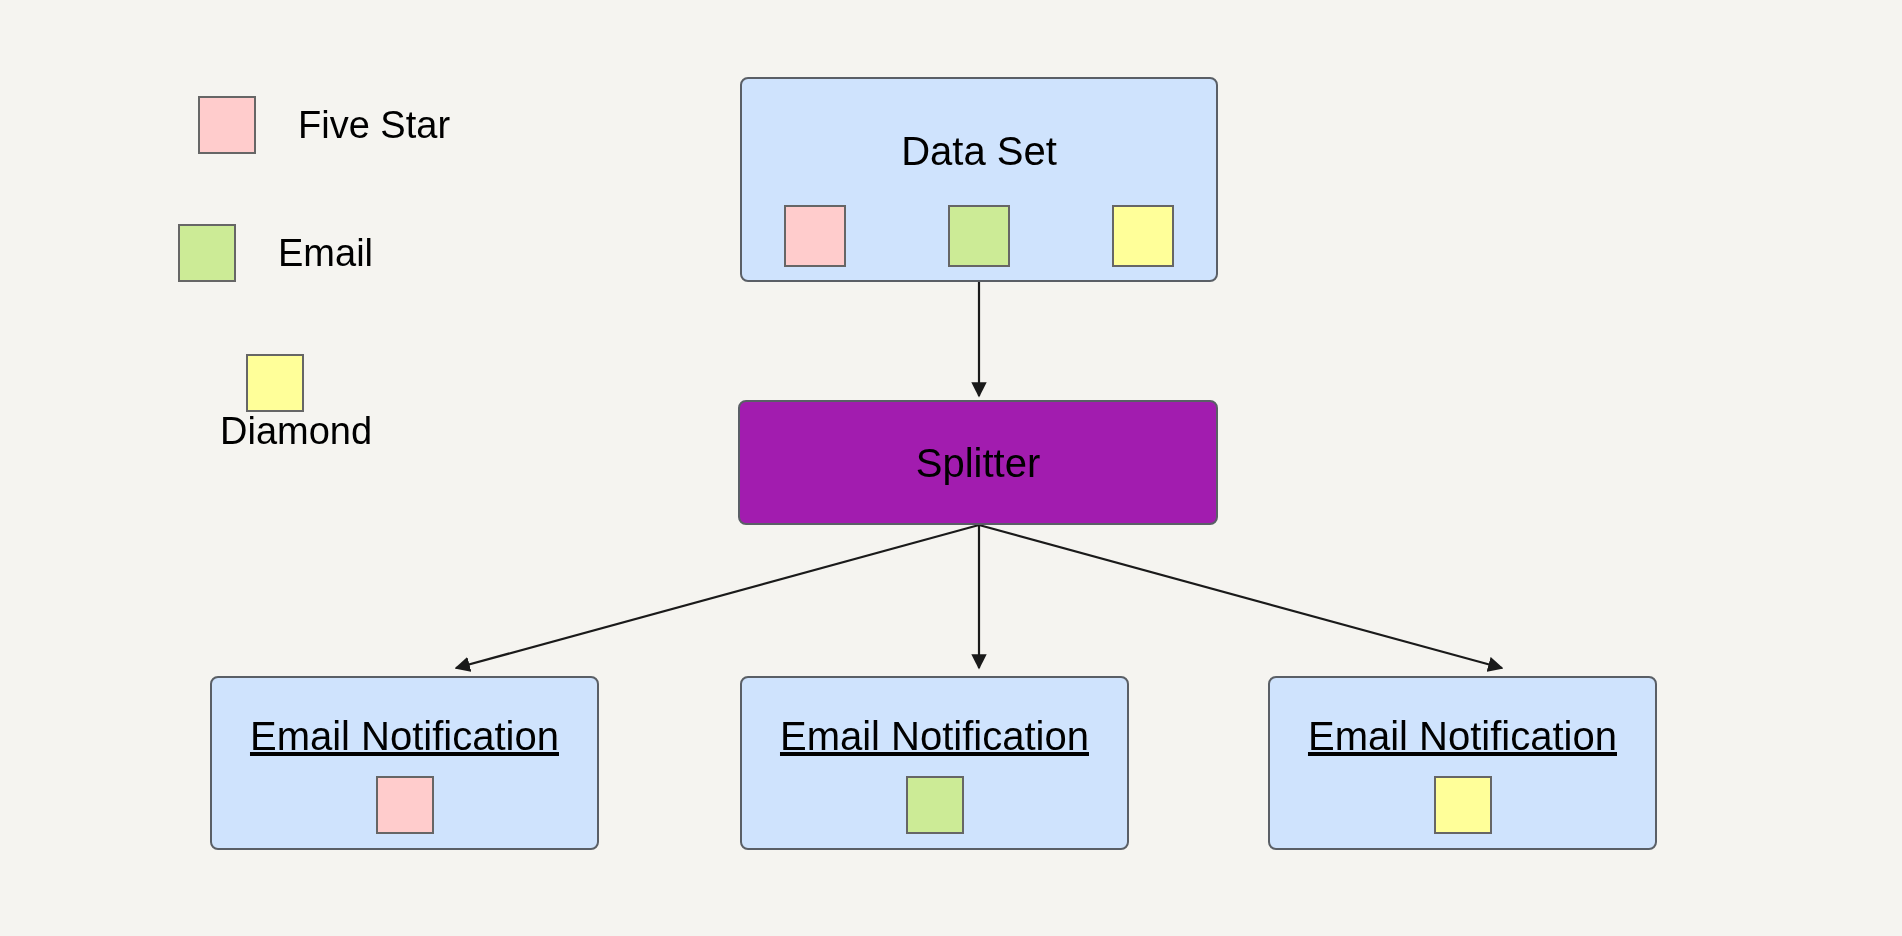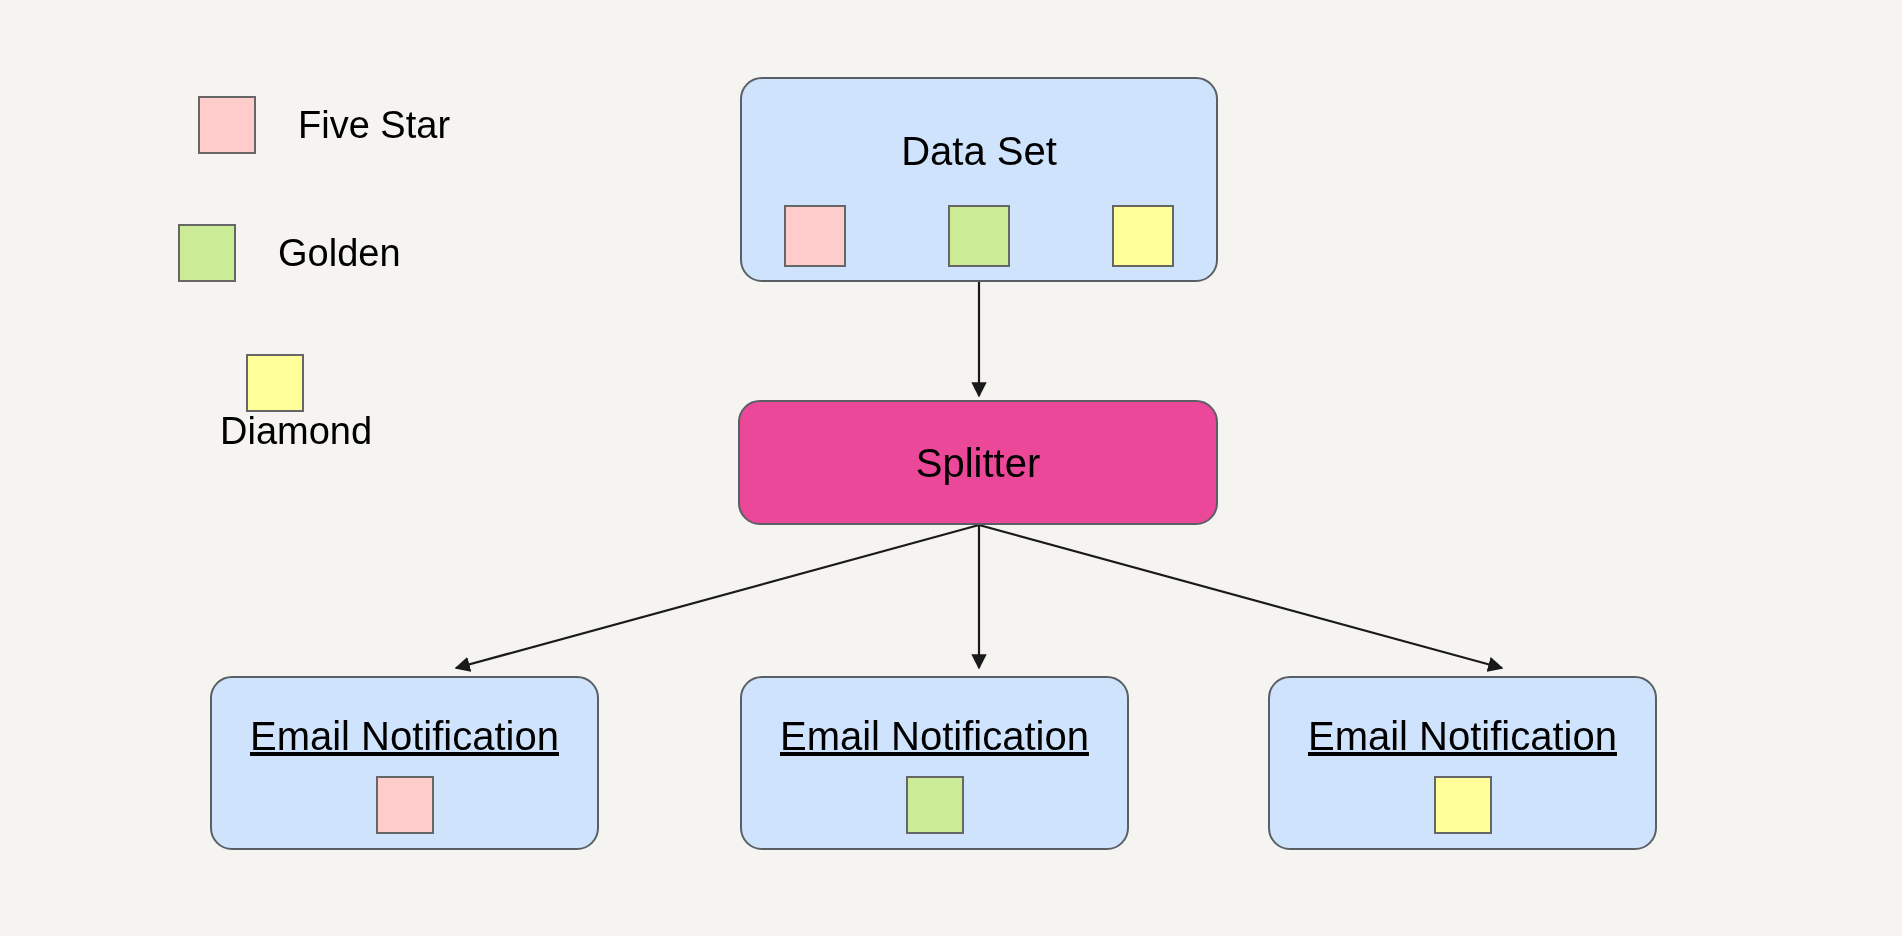--- a/index.html
+++ b/index.html
@@ -59,21 +59,21 @@
     color: #000000;
     line-height: 1;
   }
 
   
   .node {
     position: absolute;
     box-sizing: border-box;
     background: #cfe3fd;
     border: 2px solid #5a5f66;
-    border-radius: 22px;
+    border-radius: 8px;
     display: flex;
     flex-direction: column;
     align-items: center;
   }
   .node-title {
     font-size: 40px;
     color: #000000;
     line-height: 1;
     white-space: nowrap;
   }
@@ -155,40 +155,40 @@
 
   <div id="legend">
 
     <div class="legend-row r0">
       <span class="swatch" style="background-color: rgb(255, 204, 204); border-color: rgb(102, 102, 102);"></span>
       <span class="legend-label" style="color: rgb(0, 0, 0);">Five Star</span>
     </div>
 
     <div class="legend-row r1">
       <span class="swatch" style="background-color: rgb(204, 235, 150); border-color: rgb(102, 102, 102);"></span>
-      <span class="legend-label" style="color: rgb(0, 0, 0);">Golden</span>
+      <span class="legend-label" style="color: rgb(0, 0, 0);">Email</span>
     </div>
 
     <div class="legend-row r2">
       <span class="swatch" style="background-color: rgb(255, 255, 153); border-color: rgb(102, 102, 102);"></span>
       <span class="legend-label" style="color: rgb(0, 0, 0);">Diamond</span>
     </div>
 
   </div>
 
   <div class="node" id="node-dataset" style="background: rgb(207, 227, 253); border-color: rgb(90, 95, 102);">
     <div class="node-title" style="color: rgb(0, 0, 0);">Data Set</div>
     <div class="chip-row">
       <span class="chip" style="background-color: rgb(255, 204, 204); border-color: rgb(102, 102, 102);"></span>
       <span class="chip" style="background-color: rgb(204, 235, 150); border-color: rgb(102, 102, 102);"></span>
       <span class="chip" style="background-color: rgb(255, 255, 153); border-color: rgb(102, 102, 102);"></span>
     </div>
   </div>
 
-  <div class="node" id="node-splitter" style="background: #ec4899; border-color: rgb(90, 95, 102);">
+  <div class="node" id="node-splitter" style="background: #a21caf; border-color: rgb(90, 95, 102);">
     <div class="node-title" style="color: rgb(0, 0, 0);">Splitter</div>
   </div>
 
   <div class="node node-email" id="node-email-1" style="background: rgb(207, 227, 253); border-color: rgb(90, 95, 102);">
     <div class="node-title" style="color: rgb(0, 0, 0);">Email Notification</div>
     <span class="chip" style="background-color: rgb(255, 204, 204); border-color: rgb(102, 102, 102);"></span>
   </div>
 
   <div class="node node-email" id="node-email-2" style="background: rgb(207, 227, 253); border-color: rgb(90, 95, 102);">
     <div class="node-title" style="color: rgb(0, 0, 0);">Email Notification</div>

